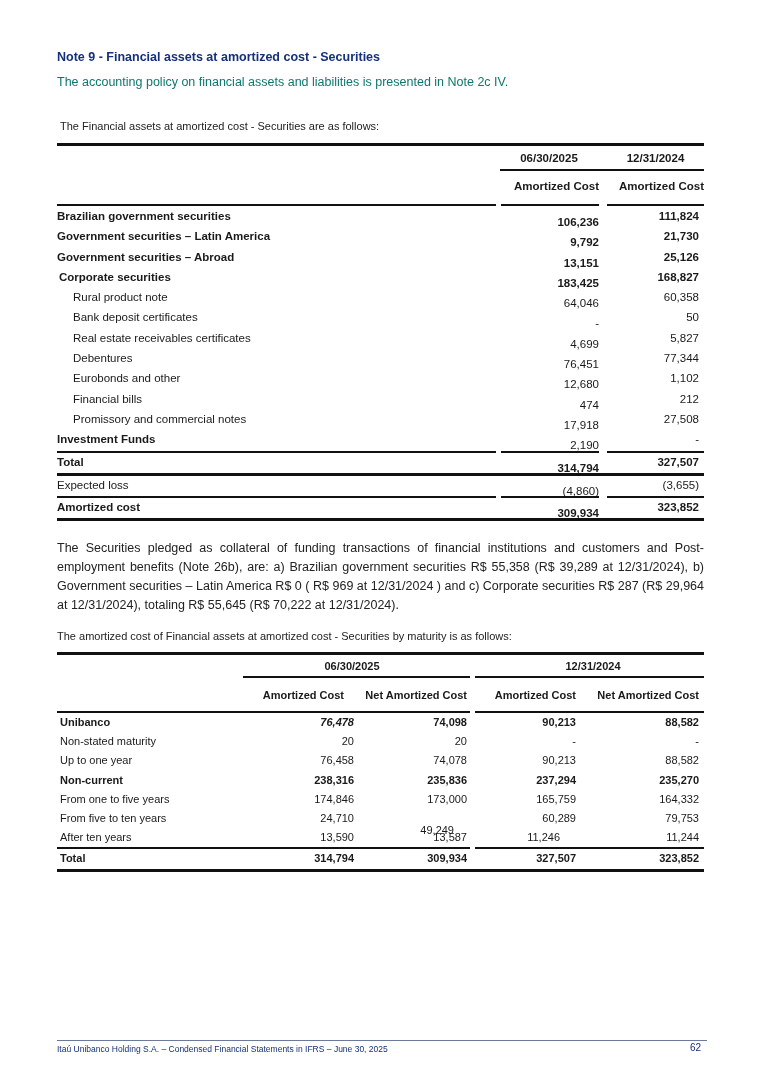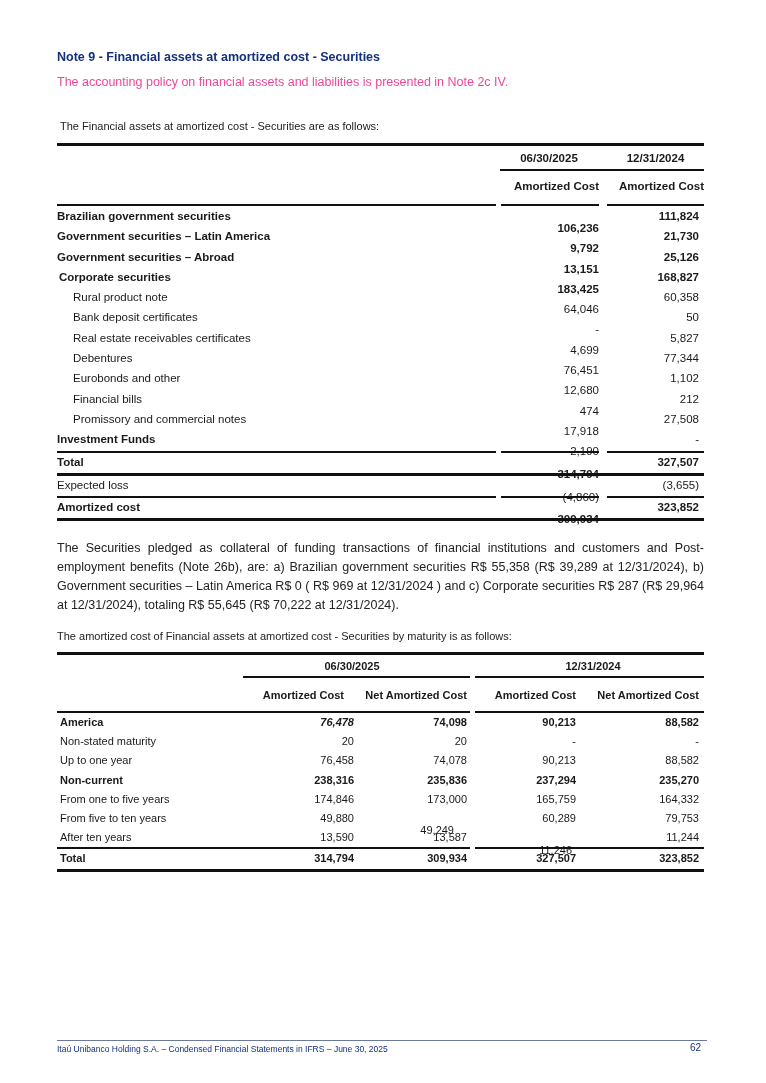--- a/index.html
+++ b/index.html
@@ -9,37 +9,37 @@
       color: #1a1a1a;
       position: relative;
       overflow: hidden;
     }
     .title {
       position: absolute; left: 57px; top: 50px;
       font-size: 12.5px; font-weight: bold; color: #14317a;
     }
     .policy {
       position: absolute; left: 57px; top: 75px;
-      font-size: 12.5px; color: #ec4899;
+      font-size: 12.5px; color: #0f766e;
     }
     .intro1 {
       position: absolute; left: 60px; top: 120px;
       font-size: 11px; color: #222;
     }
     
     .t1 { position: absolute; left: 57px; top: 143px; width: 647px; }
     .t1 .topline { height: 3px; background: #111; }
     .t1 .hdr-dates { position: relative; height: 24px; font-size: 11.5px; font-weight: bold; }
     .t1 .hdr-dates span { position: absolute; top: 6px; }
     .t1 .hdr-cost { position: relative; height: 34px; font-size: 11.5px; font-weight: bold; }
     .t1 .hdr-cost span { position: absolute; top: 10px; }
     .line-seg { position: absolute; background: #111; }
     .row { position: relative; height: 20.3px; font-size: 11.5px; }
     .row .lbl { position: absolute; top: 3px; }
-    .row .v1 { position: absolute; top: 15px; right: 105px; text-align: center; }
+    .row .v1 { position: absolute; top: 9px; right: 105px; text-align: center; }
     .row .v2 { position: absolute; top: 3px; right: 5px; text-align: right; }
     .bold { font-weight: bold; }
     .ind1 { left: 5px; }
     .ind0 { left: 0; }
     .ind2 { left: 16px; }
     .para {
       position: absolute; left: 57px; top: 539px; width: 647px;
       font-size: 12.5px; line-height: 19px; text-align: justify; color: #222;
     }
     .intro2 {
@@ -194,21 +194,21 @@
     <span style="position:absolute;right:237px;top:12px;">Net Amortized Cost</span>
     <span style="position:absolute;right:128px;top:12px;">Amortized Cost</span>
     <span style="position:absolute;right:5px;top:12px;">Net Amortized Cost</span>
   </div>
   <div style="position:relative;height:2px;">
     <div class="line-seg" style="left:0;top:0;width:413px;height:2px;"></div>
     <div class="line-seg" style="left:418px;top:0;width:229px;height:2px;"></div>
   </div>
 
   <div class="row bold">
-    <span class="lbl">America</span>
+    <span class="lbl">Unibanco</span>
     <span class="c" style="right:350px;font-style:italic;">76,478</span>
     <span class="c" style="right:237px;">74,098</span>
     <span class="c" style="right:128px;">90,213</span>
     <span class="c" style="right:5px;">88,582</span>
   </div>
   <div class="row">
     <span class="lbl">Non-stated maturity</span>
     <span class="c" style="right:350px;">20</span>
     <span class="c" style="right:237px;">20</span>
     <span class="c" style="right:128px;">-</span>
@@ -230,30 +230,30 @@
   </div>
   <div class="row">
     <span class="lbl">From one to five years</span>
     <span class="c" style="right:350px;">174,846</span>
     <span class="c" style="right:237px;">173,000</span>
     <span class="c" style="right:128px;">165,759</span>
     <span class="c" style="right:5px;">164,332</span>
   </div>
   <div class="row">
     <span class="lbl">From five to ten years</span>
-    <span class="c" style="right:350px;">49,880</span>
+    <span class="c" style="right:350px;">24,710</span>
     <span class="c" style="right:250px;margin-top:12px;">49,249</span>
     <span class="c" style="right:128px;">60,289</span>
     <span class="c" style="right:5px;">79,753</span>
   </div>
   <div class="row">
     <span class="lbl">After ten years</span>
     <span class="c" style="right:350px;">13,590</span>
     <span class="c" style="right:237px;">13,587</span>
-    <span class="c" style="right:132px;margin-top:13px;">11,246</span>
+    <span class="c" style="right:144px;">11,246</span>
     <span class="c" style="right:5px;">11,244</span>
   </div>
   <div style="position:relative;height:2px;">
     <div class="line-seg" style="left:0;top:0;width:413px;height:2px;"></div>
     <div class="line-seg" style="left:418px;top:0;width:229px;height:2px;"></div>
   </div>
   <div class="row bold">
     <span class="lbl">Total</span>
     <span class="c" style="right:350px;">314,794</span>
     <span class="c" style="right:237px;">309,934</span>

